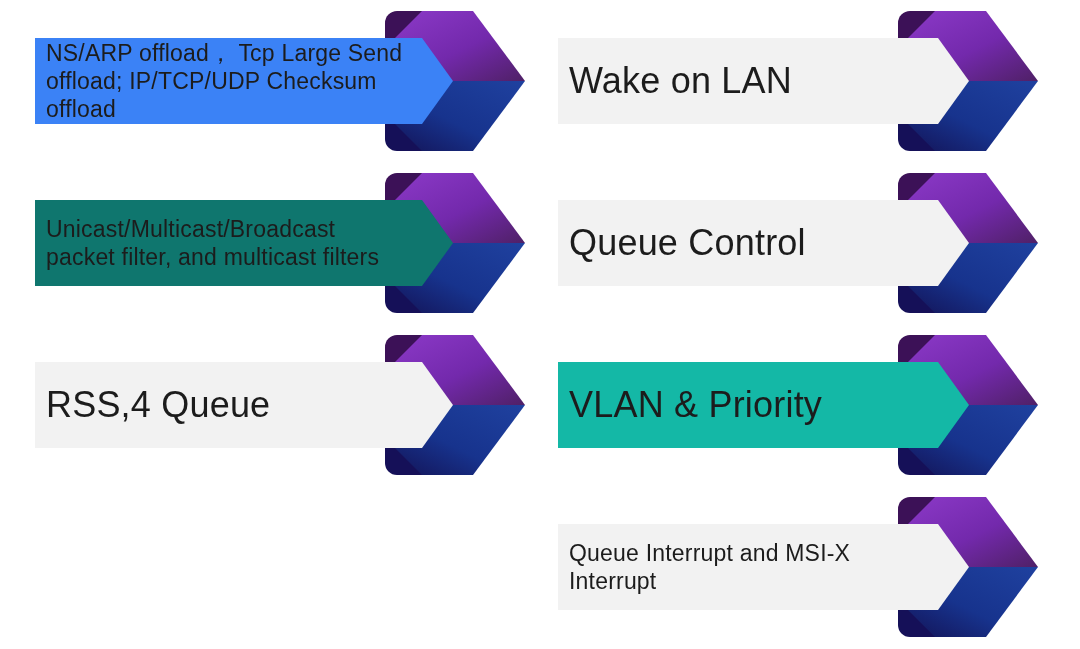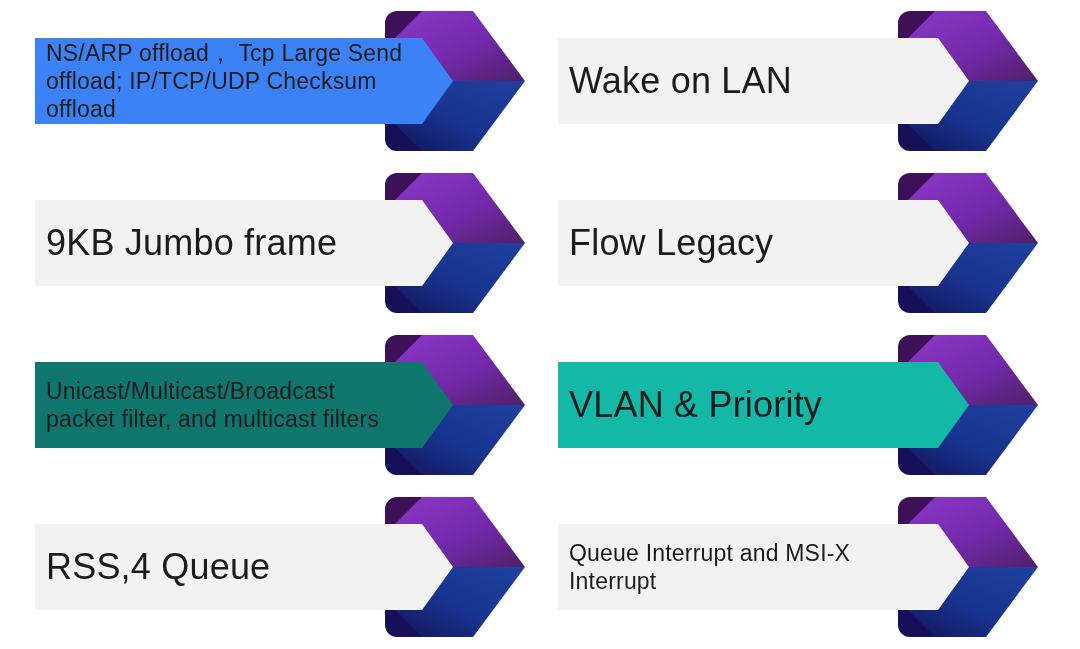--- a/index.html
+++ b/index.html
@@ -80,30 +80,20 @@
       <svg class="arrow" viewBox="0 0 140 140" aria-hidden="true">
         <path d="M12 0 H37 V140 H12 A12 12 0 0 1 0 128 V12 A12 12 0 0 1 12 0 Z" fill="url(#gradSpine)"></path>
         <path d="M37 0 H88 L140 70 H0 V37 Z" fill="url(#gradPurple)"></path>
         <path d="M0 70 H140 L88 140 H37 L0 103 Z" fill="url(#gradBlue)"></path>
       </svg>
       <div class="bar" style="background-color: #3b82f6;">
         <span class="label">NS/ARP offload， Tcp Large Send offload; IP/TCP/UDP Checksum offload</span>
       </div>
     </div>
 
-    <div class="item">
-      <svg class="arrow" viewBox="0 0 140 140" aria-hidden="true">
-        <path d="M12 0 H37 V140 H12 A12 12 0 0 1 0 128 V12 A12 12 0 0 1 12 0 Z" fill="url(#gradSpine)"></path>
-        <path d="M37 0 H88 L140 70 H0 V37 Z" fill="url(#gradPurple)"></path>
-        <path d="M0 70 H140 L88 140 H37 L0 103 Z" fill="url(#gradBlue)"></path>
-      </svg>
-      <div class="bar" style="background-color: rgb(242, 242, 242);">
-        <span class="label">9KB Jumbo frame</span>
-      </div>
-    </div>
 
     <div class="item multiline">
       <svg class="arrow" viewBox="0 0 140 140" aria-hidden="true">
         <path d="M12 0 H37 V140 H12 A12 12 0 0 1 0 128 V12 A12 12 0 0 1 12 0 Z" fill="url(#gradSpine)"></path>
         <path d="M37 0 H88 L140 70 H0 V37 Z" fill="url(#gradPurple)"></path>
         <path d="M0 70 H140 L88 140 H37 L0 103 Z" fill="url(#gradBlue)"></path>
       </svg>
       <div class="bar" style="background-color: #0f766e;">
         <span class="label">Unicast/Multicast/Broadcast packet filter, and multicast filters</span>
       </div>
@@ -135,21 +125,21 @@
       </div>
     </div>
 
     <div class="item">
       <svg class="arrow" viewBox="0 0 140 140" aria-hidden="true">
         <path d="M12 0 H37 V140 H12 A12 12 0 0 1 0 128 V12 A12 12 0 0 1 12 0 Z" fill="url(#gradSpine)"></path>
         <path d="M37 0 H88 L140 70 H0 V37 Z" fill="url(#gradPurple)"></path>
         <path d="M0 70 H140 L88 140 H37 L0 103 Z" fill="url(#gradBlue)"></path>
       </svg>
       <div class="bar" style="background-color: rgb(242, 242, 242);">
-        <span class="label">Flow Legacy</span>
+        <span class="label">Queue Control</span>
       </div>
     </div>
 
     <div class="item">
       <svg class="arrow" viewBox="0 0 140 140" aria-hidden="true">
         <path d="M12 0 H37 V140 H12 A12 12 0 0 1 0 128 V12 A12 12 0 0 1 12 0 Z" fill="url(#gradSpine)"></path>
         <path d="M37 0 H88 L140 70 H0 V37 Z" fill="url(#gradPurple)"></path>
         <path d="M0 70 H140 L88 140 H37 L0 103 Z" fill="url(#gradBlue)"></path>
       </svg>
       <div class="bar" style="background-color: #14b8a6;">

